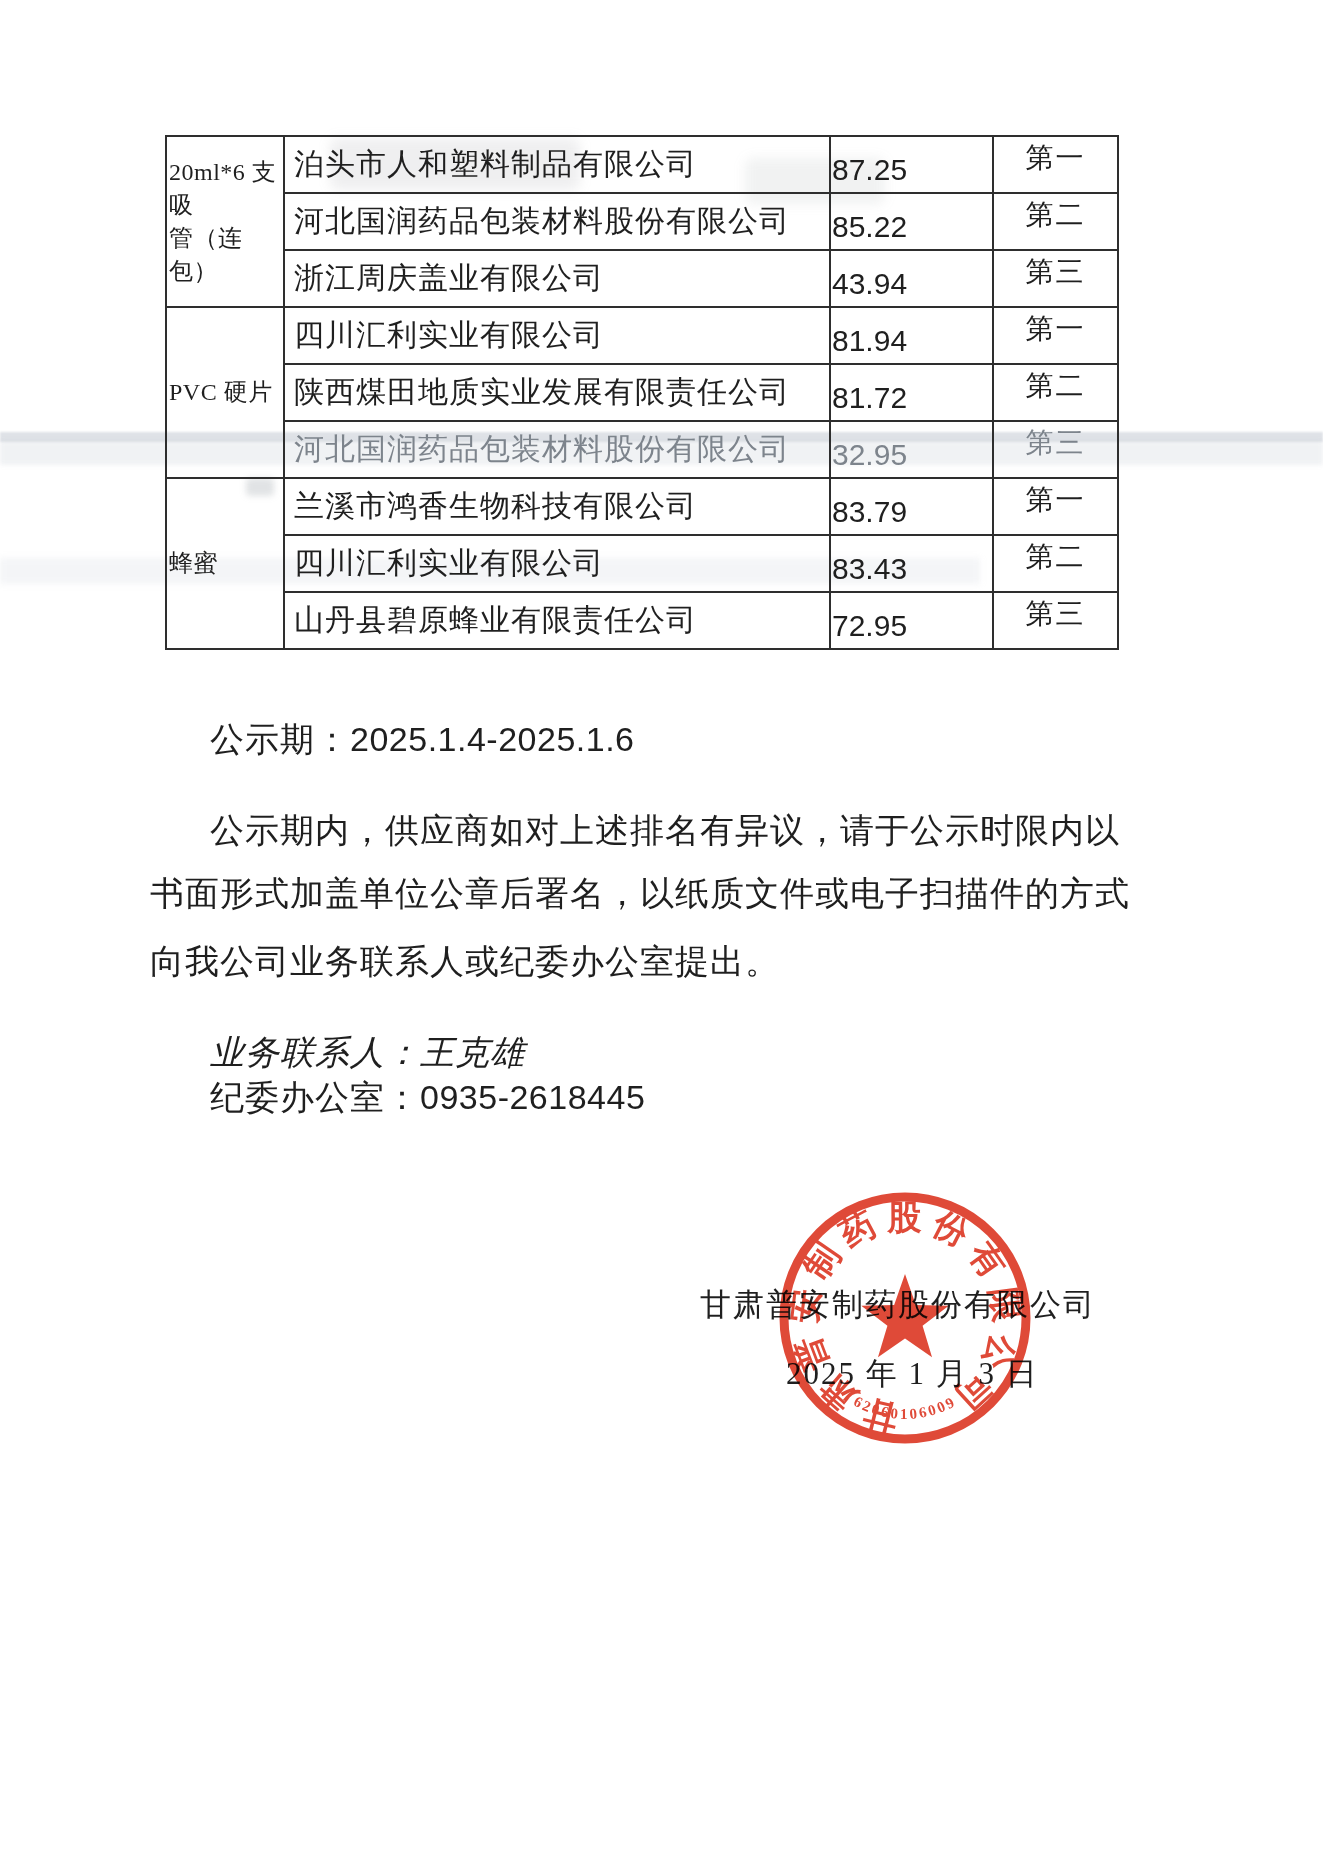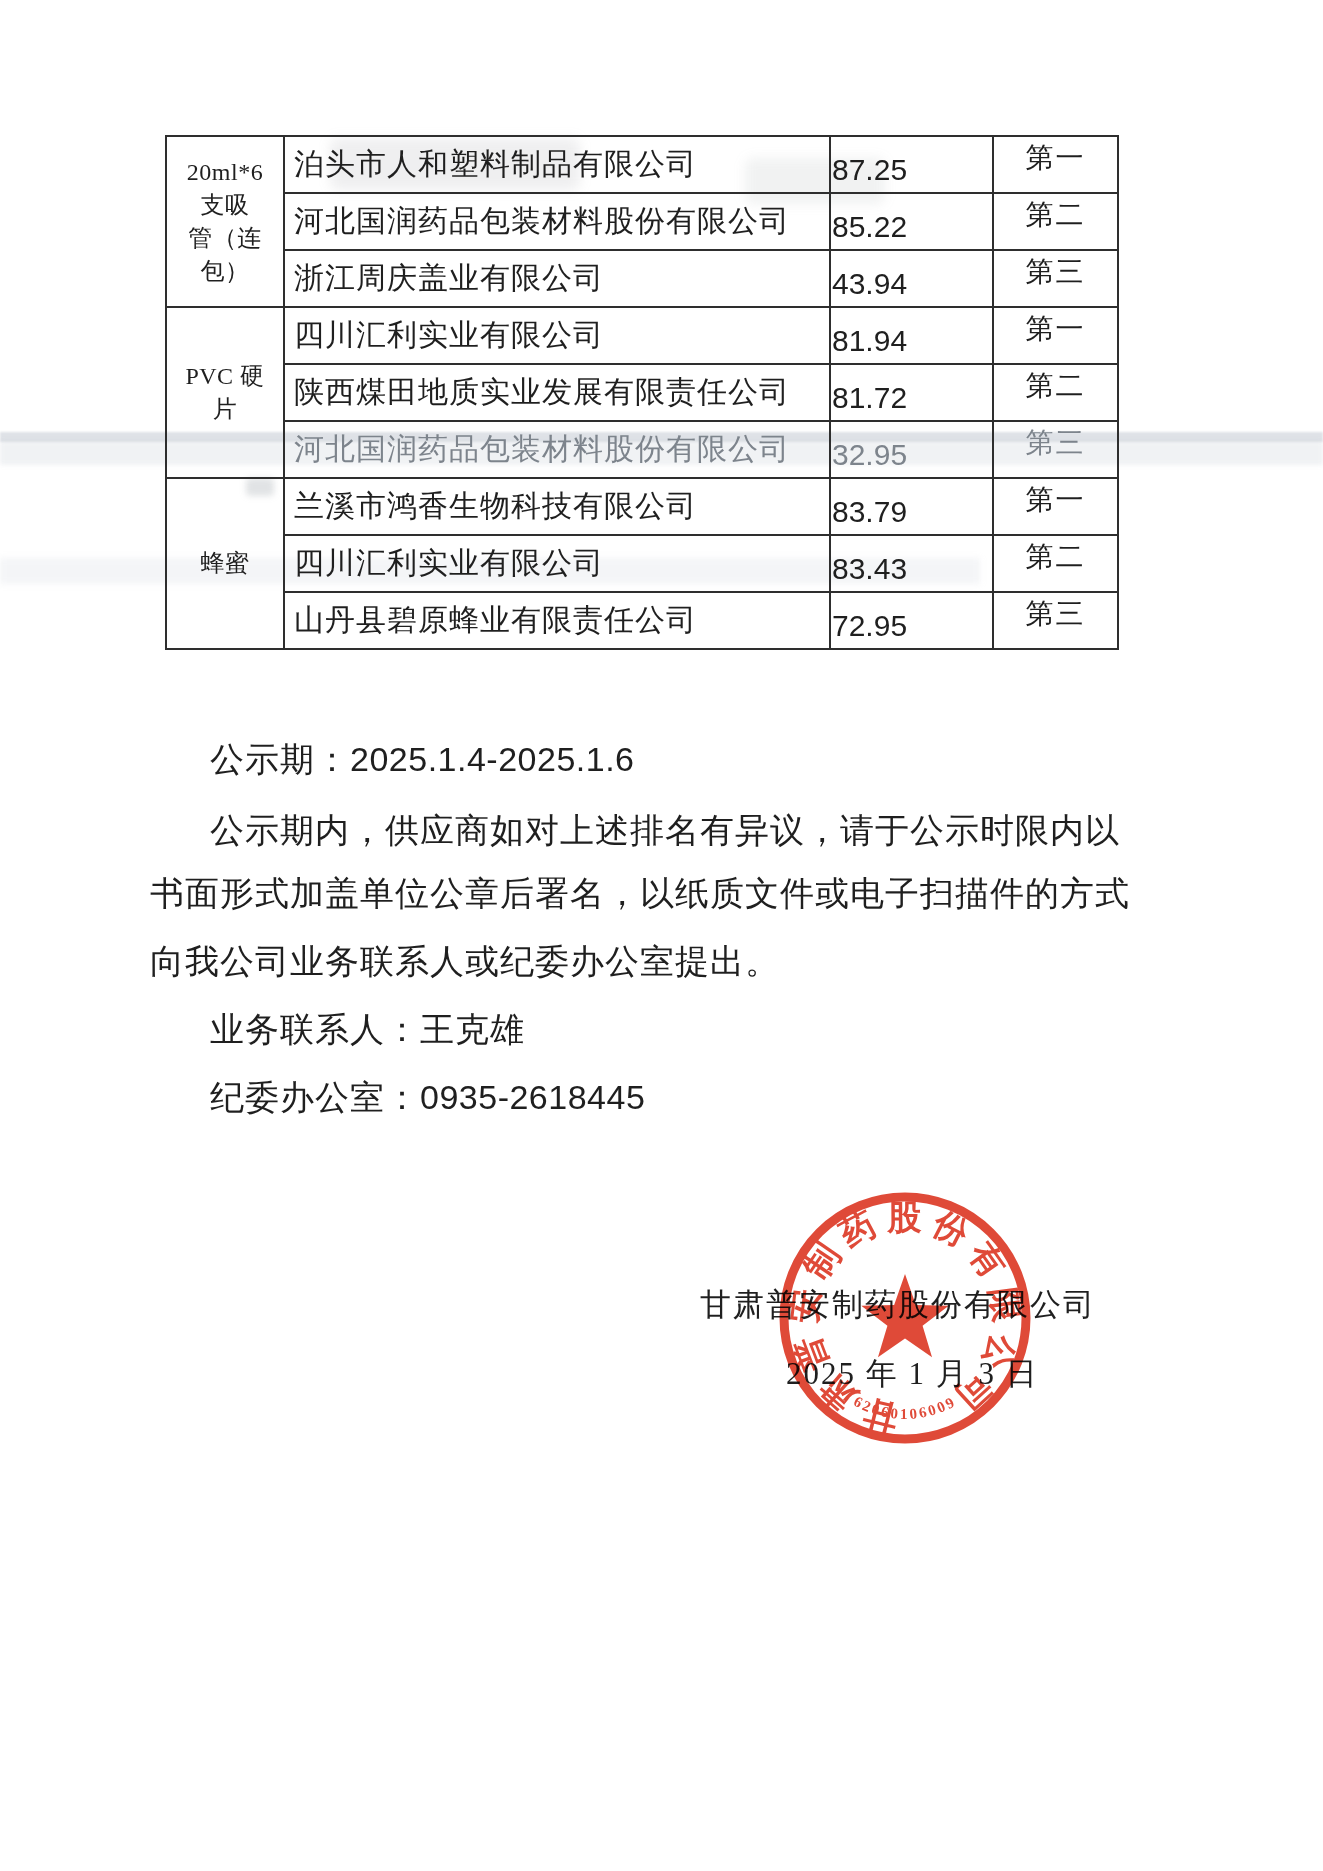--- a/index.html
+++ b/index.html
@@ -22,37 +22,37 @@
   .ghost1{left:330px;top:138px;width:250px;height:52px;background:rgba(128,133,140,.13);filter:blur(6px);border-radius:8px;}
   .ghost2{left:745px;top:158px;width:140px;height:46px;background:rgba(128,133,140,.11);filter:blur(6px);border-radius:8px;}
 
   
   table.rank-table{
     position:absolute;left:165px;top:135px;
     width:952px;border-collapse:collapse;table-layout:fixed;
   }
   table.rank-table td{border:2px solid #2e2e2e;vertical-align:middle;overflow:hidden;}
   table.rank-table tr{height:57px;}
-  td.category{text-align:center;font-size:24px;line-height:33px;padding:0 16px;letter-spacing:0.5px;border-radius:8px;}
+  td.category{text-align:left;font-size:24px;line-height:33px;padding:0 2px;letter-spacing:0.5px;border-radius:8px;}
   td.category .cat-line{display:block;}
   td.company{font-size:30px;padding:0 4px 0 9px;letter-spacing:1px;white-space:nowrap;}
   td.score{font-family:"Liberation Sans", sans-serif;font-size:30px;text-align:left;padding-top:12px;}
   td.rank{font-size:28px;text-align:center;padding-bottom:14px;letter-spacing:2px;}
   tr.faded-row td.company, tr.faded-row td.score, tr.faded-row td.rank{color:#7d848c;}
 
   
   .notice{position:absolute;left:150px;top:0;width:1040px;font-size:34px;}
   .notice .line{position:absolute;left:0;white-space:nowrap;letter-spacing:1px;}
   .indent{padding-left:60px;}
   .num{font-family:"Liberation Sans", sans-serif;letter-spacing:0.5px;}
-  .l-period{top:737px;}
+  .l-period{top:717px;}
   .l-body0{top:808px;}
   .l-body1{top:871px;}
   .l-body2{top:939px;}
-  .l-contacts{top:1007px;width:1040px;}
+  .l-contacts{top:1030px;width:1040px;font-style:italic;}
   .l-office{top:1075px;}
   .phone-part{position:absolute;left:467px;top:0;}
 
   
   .sig-company{position:absolute;left:700px;top:1284px;font-size:31px;letter-spacing:2px;white-space:nowrap;}
   .sig-date{position:absolute;left:786px;top:1353px;font-size:31px;letter-spacing:2px;white-space:nowrap;}
 
   
   .stamp{
     position:absolute;left:772px;top:1185px;width:266px;height:266px;

